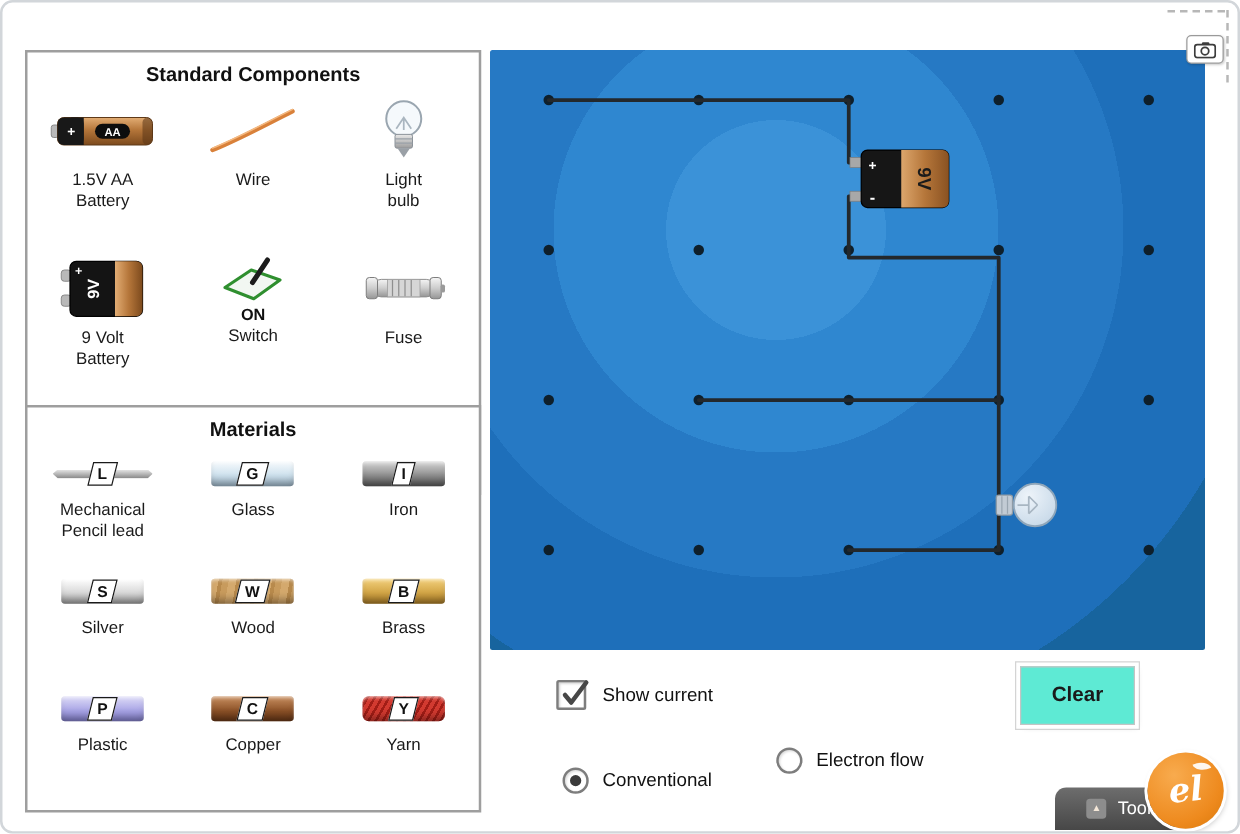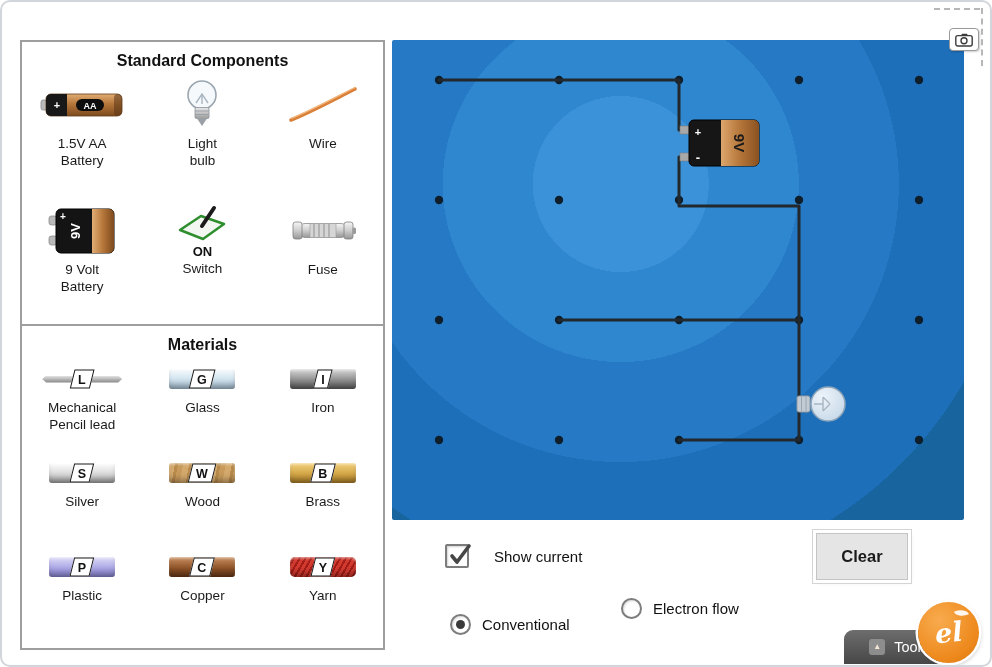--- a/index.html
+++ b/index.html
@@ -40,25 +40,25 @@
   .board{position:absolute;left:390px;top:38px;width:572px;height:480px;border-radius:2px;overflow:hidden;cursor:default;
     background:radial-gradient(circle at 40% 30%, #3b92d8 0 88px, #2f87d0 88px 178px, #2679c4 178px 278px, #1e6fba 278px 396px, #17649e 396px);}
   .board-hint{position:absolute;left:0;right:0;bottom:11px;text-align:center;color:#eef5fb;font-size:15px;}
 
   
   .camera-btn{position:absolute;left:947px;top:26px;width:28px;height:21px;background:#ffffff;border:1px solid #9a9a9a;border-radius:4px;display:flex;align-items:center;justify-content:center;cursor:pointer;box-shadow:1px 1px 2px rgba(0,0,0,.2);z-index:6;}
   .dash-v{position:absolute;left:979px;top:6px;width:0;height:58px;border-left:2px dashed #b7b7b7;z-index:5;}
   .dash-h{position:absolute;left:932px;top:6px;width:46px;border-top:2px dashed #b7b7b7;z-index:5;}
 
   
-  .row-check{position:absolute;left:443px;top:542px;display:flex;align-items:center;gap:25px;}
+  .row-check{position:absolute;left:443px;top:542px;display:flex;align-items:center;gap:13px;}
   .checkbox{position:relative;width:24px;height:24px;background:#fff;border:2px solid #7d7d7d;border-radius:2px;box-sizing:border-box;box-shadow:inset 1px 1px 2px rgba(0,0,0,.18);cursor:pointer;}
   .checkbox svg{position:absolute;left:0px;top:-4px;}
   .ctl-label{font-size:15px;color:#111;}
-  .clear-btn{position:absolute;left:814px;top:531px;width:92px;height:47px;background:#e5e5e5;border:1px solid #c4c4c4;box-shadow:0 0 0 3px #ffffff,0 0 0 4px #d4d4d4,2px 2px 5px rgba(0,0,0,.12);font-family:"Liberation Sans",sans-serif;font-weight:bold;font-size:16.5px;color:#1a1a1a;cursor:pointer;}
+  .clear-btn{position:absolute;left:814px;top:531px;width:92px;height:47px;background:#5eead4;border:1px solid #c4c4c4;box-shadow:0 0 0 3px #ffffff,0 0 0 4px #d4d4d4,2px 2px 5px rgba(0,0,0,.12);font-family:"Liberation Sans",sans-serif;font-weight:bold;font-size:16.5px;color:#1a1a1a;cursor:pointer;}
   .radio-group{position:absolute;display:flex;align-items:center;gap:11px;}
   .rg1{left:448px;top:596px;margin-top:16px;} .rg2{left:619px;top:596px;}
   .radio{width:21px;height:21px;border-radius:50%;background:#fff;border:2px solid #7d7d7d;box-sizing:border-box;display:flex;align-items:center;justify-content:center;box-shadow:inset 1px 1px 2px rgba(0,0,0,.15);cursor:pointer;}
   .radio .dot{width:9px;height:9px;border-radius:50%;background:#3a3a3a;}
 
   
   .tools-tab{position:absolute;left:842px;top:628px;width:96px;height:34px;background:linear-gradient(#6d6d6d,#474747);border-radius:9px 9px 0 0;display:flex;align-items:center;gap:9px;padding:0 12px;box-sizing:border-box;color:#fff;font-size:14.5px;cursor:pointer;z-index:4;justify-content:flex-end;}
   .tools-icon{width:16px;height:16px;background:#8d8d8d;border-radius:3px;display:flex;align-items:center;justify-content:center;flex:0 0 auto;}
   .tools-icon::before{content:"▲";font-size:8px;color:#f4e7d8;line-height:1;}
   .el-logo{position:absolute;left:916px;top:600px;width:61px;height:61px;border-radius:50%;background:radial-gradient(circle at 35% 30%, #f8ab4e, #ee8a1e 65%, #d97708);display:flex;align-items:center;justify-content:center;box-shadow:0 0 0 2.5px #ffffff,1px 2px 5px rgba(0,0,0,.3);cursor:pointer;z-index:5;}
@@ -92,46 +92,46 @@
             <rect x="36" y="9" width="28" height="12" rx="6" fill="#0d0d0d"></rect>
             <text x="50" y="18.5" fill="#ffffff" font-size="9" font-weight="bold" text-anchor="middle">AA</text>
             <rect x="74" y="4" width="8" height="22" rx="4" fill="#5a3516" opacity="0.55"></rect>
           </svg>
         </div>
         <div class="lbl lw80">1.5V AA Battery</div>
       </div>
 
       <div class="cell">
         <div class="icon-box">
+          <svg width="76" height="46" viewBox="0 0 76 46">
+            <path d="M6,38 C26,30 48,18 70,7" stroke="#d9813a" stroke-width="3.6" fill="none" stroke-linecap="round"></path>
+            <path d="M6,36.5 C26,28.5 48,16.5 70,5.5" stroke="#f4b981" stroke-width="1.2" fill="none" stroke-linecap="round"></path>
+          </svg>
+        </div>
+        <div class="lbl">Wire</div>
+      </div>
+
+      <div class="cell">
+        <div class="icon-box">
           <svg width="40" height="52" viewBox="0 0 40 52">
             <defs>
                 <linearGradient id="gBulbBase" x1="0" y1="0" x2="0" y2="1">
               <stop offset="0" stop-color="#e8e8e8"></stop>
                   <stop offset="1" stop-color="#9c9c9c"></stop>
             </linearGradient>
               </defs>
             <circle cx="20" cy="16" r="14" fill="#f5f9fc" stroke="#9aa6b0" stroke-width="1.6"></circle>
             <path d="M14,24 L20,15 L26,24 M20,15 L20,25" stroke="#aab6c0" stroke-width="1.4" fill="none"></path>
             <rect x="13" y="28.5" width="14" height="11" rx="1.5" fill="url(#gBulbBase)" stroke="#8b9299" stroke-width="0.8"></rect>
             <line x1="13" y1="32" x2="27" y2="32" stroke="#9aa1a8"></line>
             <line x1="13" y1="35.5" x2="27" y2="35.5" stroke="#9aa1a8"></line>
             <path d="M15,39.5 L25,39.5 L20,47 Z" fill="#9aa0a6"></path>
           </svg>
         </div>
         <div class="lbl lw48">Light bulb</div>
-      </div>
-
-      <div class="cell">
-        <div class="icon-box">
-          <svg width="76" height="46" viewBox="0 0 76 46">
-            <path d="M6,38 C26,30 48,18 70,7" stroke="#d9813a" stroke-width="3.6" fill="none" stroke-linecap="round"></path>
-            <path d="M6,36.5 C26,28.5 48,16.5 70,5.5" stroke="#f4b981" stroke-width="1.2" fill="none" stroke-linecap="round"></path>
-          </svg>
-        </div>
-        <div class="lbl">Wire</div>
       </div>
 
       <div class="cell">
         <div class="icon-box">
           <svg width="68" height="48" viewBox="0 0 68 48">
             <defs>
                 <linearGradient id="g9V" x1="0" y1="0" x2="1" y2="0">
               <stop offset="0" stop-color="#e2ad74"></stop>
                   <stop offset="0.5" stop-color="#b5763a"></stop>
                   <stop offset="1" stop-color="#7c4a1d"></stop>

